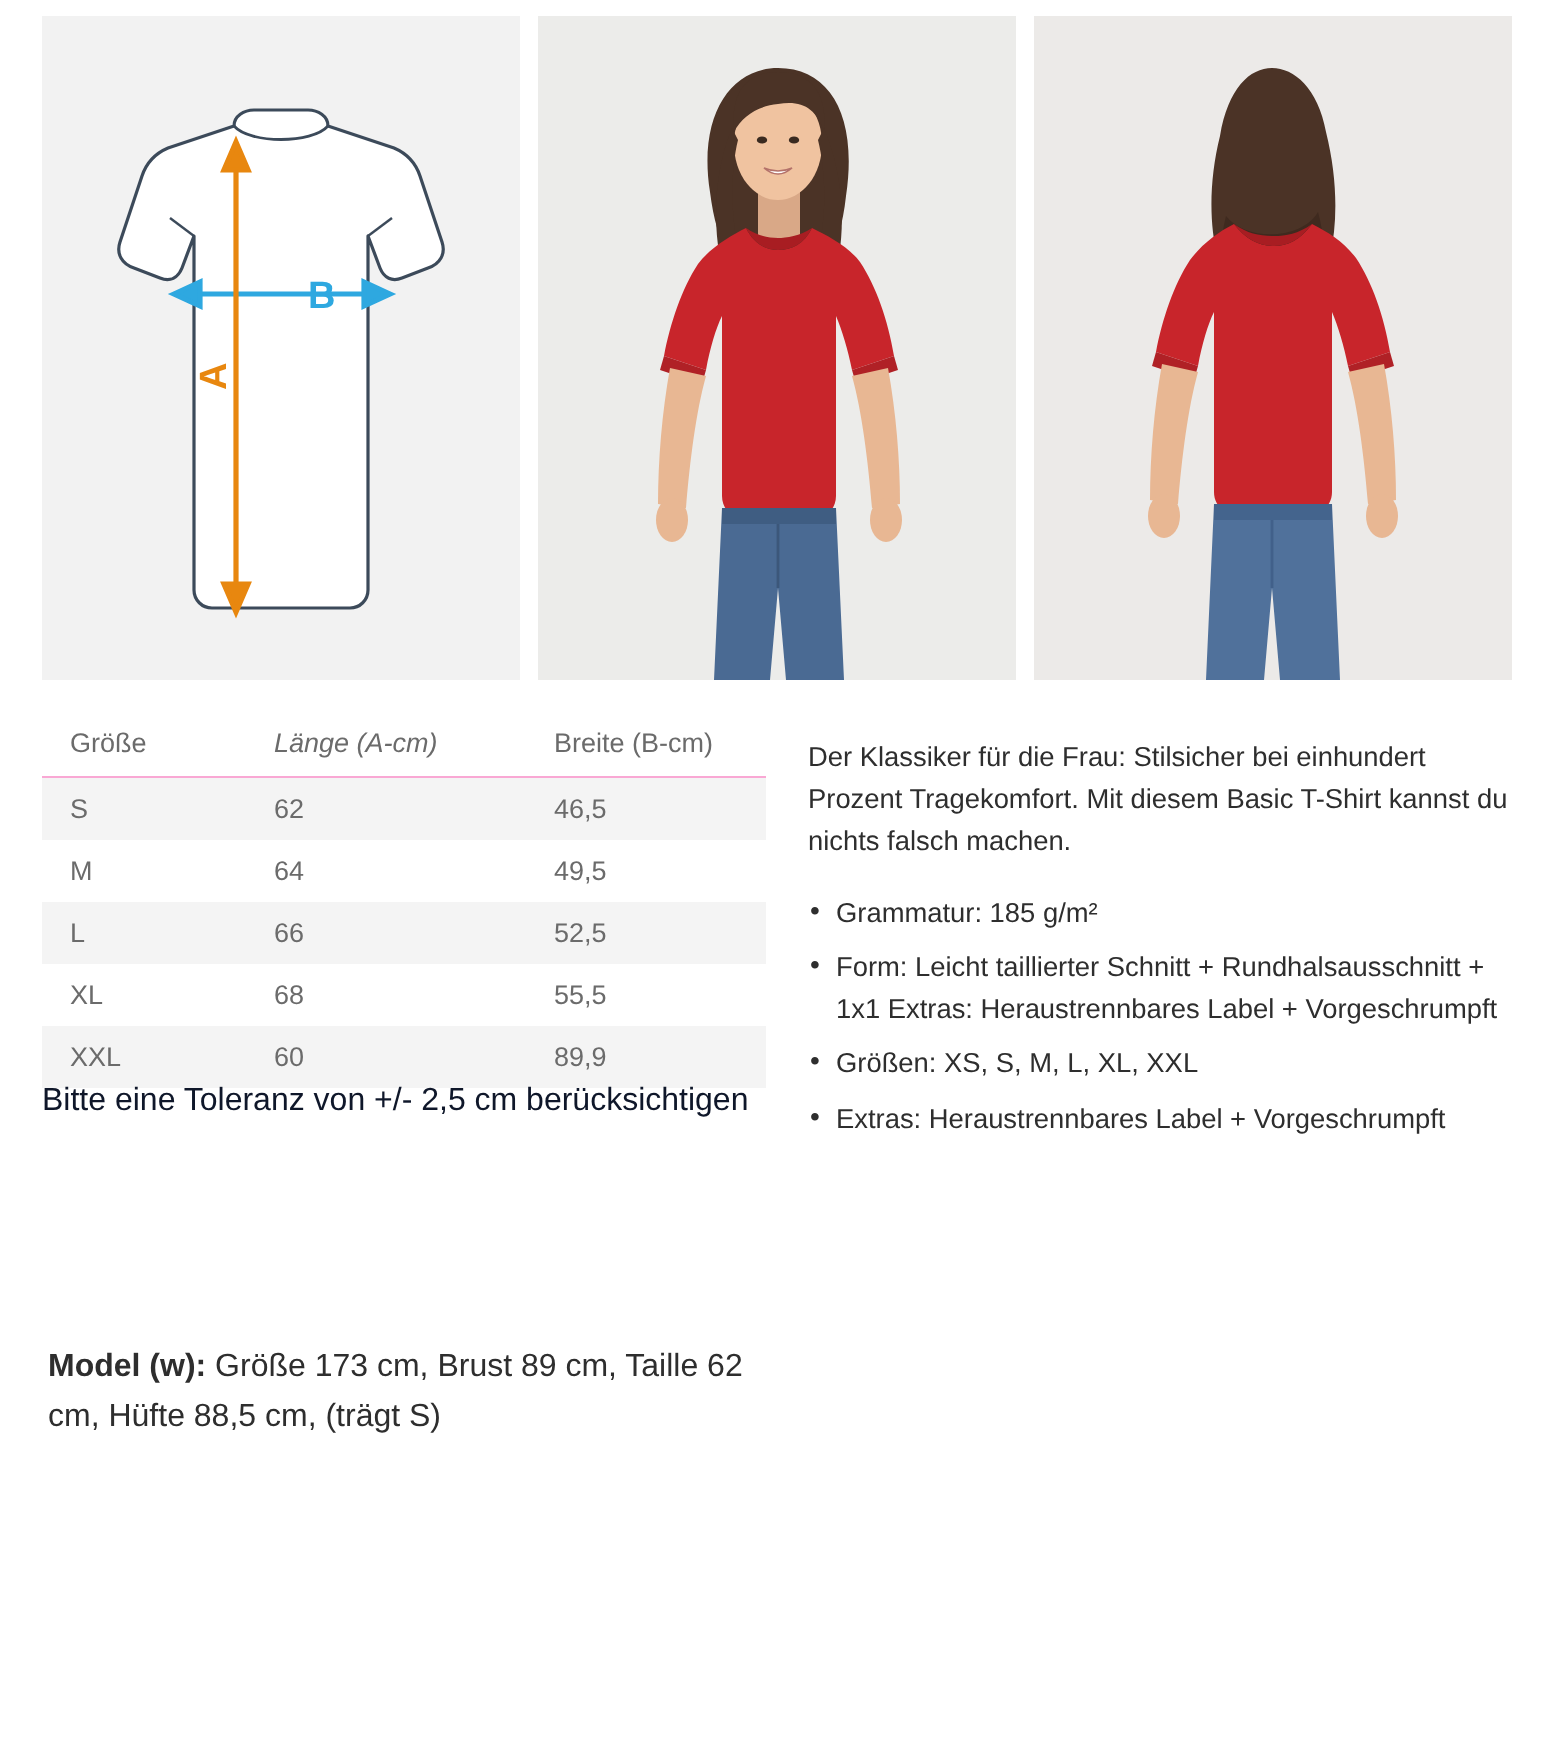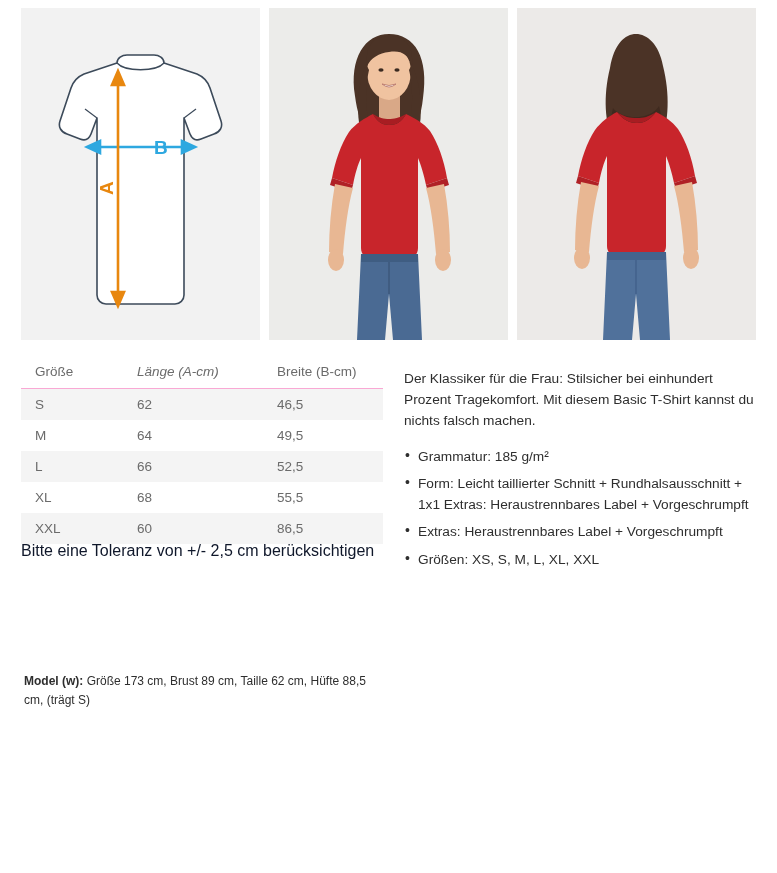--- a/index.html
+++ b/index.html
@@ -86,21 +86,21 @@
     width: 400px;
     font-size: 16px;
     color: #0f172a;
   }
 
   .model-note {
     position: absolute;
     top: 672px;
     left: 24px;
     width: 360px;
-    font-size: 12px;
+    font-size: 16px;
     line-height: 1.55;
     color: #2e2e2e;
   }
   .model-note b { font-weight: bold; }
 
   
   .desc {
     position: absolute;
     top: 368px;
     left: 404px;
@@ -271,35 +271,35 @@
           <td>52,5</td>
         </tr>
         <tr>
           <td>XL</td>
           <td>68</td>
           <td>55,5</td>
         </tr>
         <tr>
           <td>XXL</td>
           <td>60</td>
-          <td>86,5</td>
+          <td>89,9</td>
         </tr>
       </tbody>
     </table>
   </div>
 
   <div class="tolerance">Bitte eine Toleranz von +/- 2,5 cm berücksichtigen</div>
 
   <div class="model-note">
     <b>Model (w):</b><span> Größe 173 cm, Brust 89 cm, Taille 62 cm, Hüfte 88,5 cm, (trägt S)</span>
   </div>
 
   <div class="desc">
     <p class="intro">Der Klassiker für die Frau: Stilsicher bei einhundert Prozent Tragekomfort. Mit diesem Basic T-Shirt kannst du nichts falsch machen.</p>
     <ul class="features">
       <li>Grammatur: 185 g/m²</li>
       <li>Form: Leicht taillierter Schnitt + Rundhalsausschnitt + 1x1 Extras: Heraustrennbares Label + Vorgeschrumpft</li>
+      <li>Größen: XS, S, M, L, XL, XXL</li>
       <li>Extras: Heraustrennbares Label + Vorgeschrumpft</li>
-      <li>Größen: XS, S, M, L, XL, XXL</li>
     </ul>
   </div>
 
 </div>
 
 </body></html>

